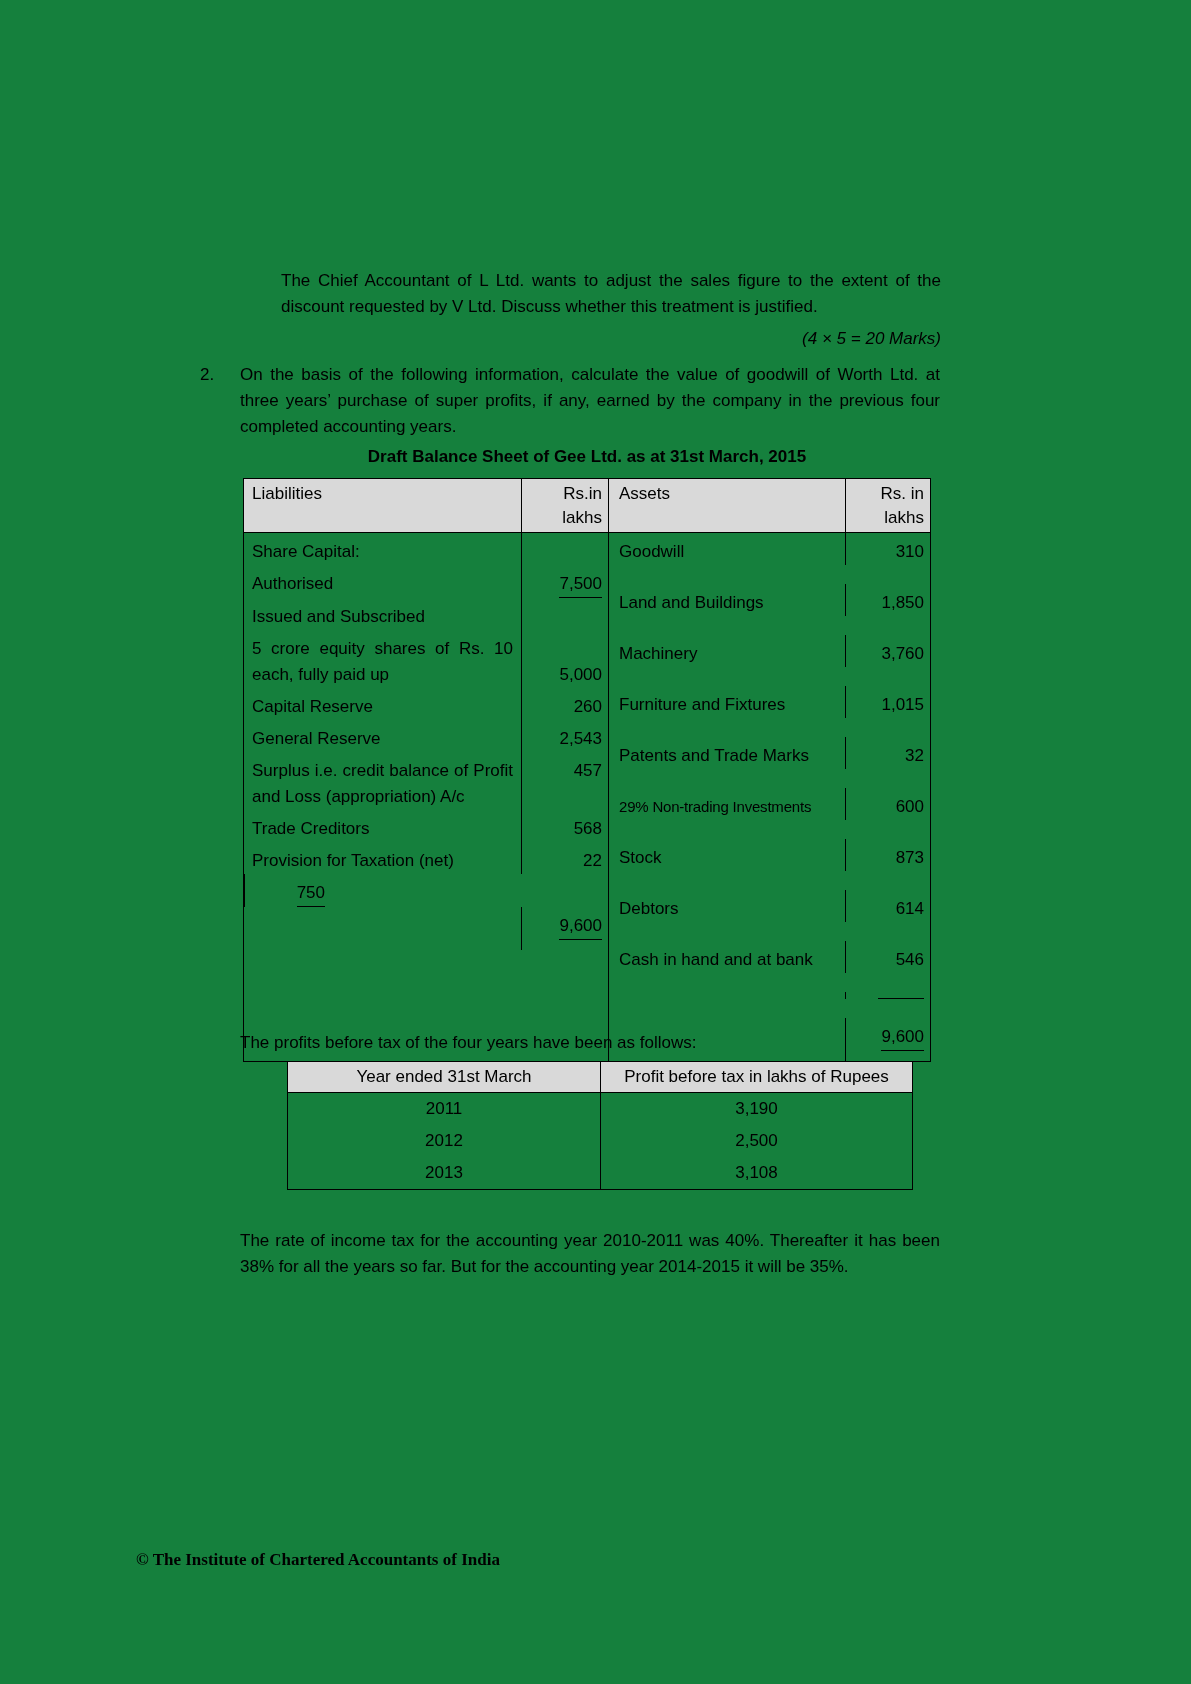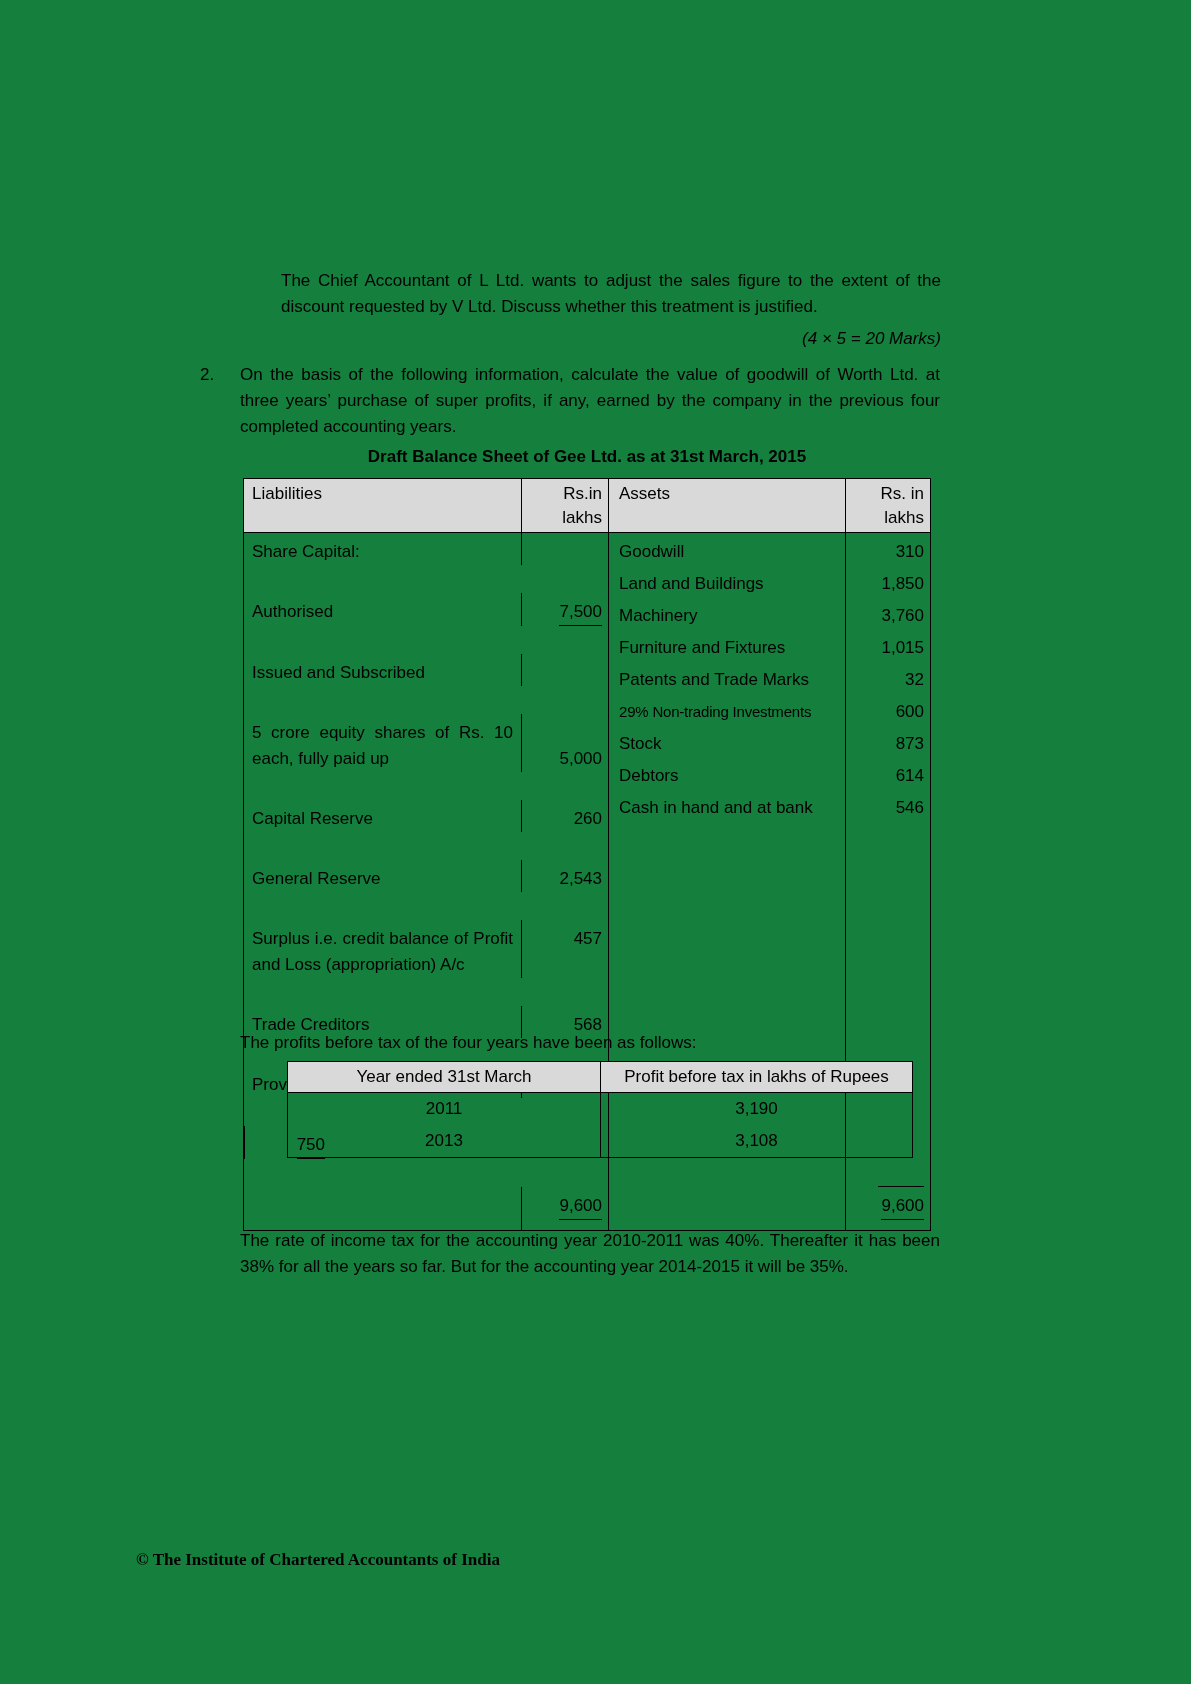--- a/index.html
+++ b/index.html
@@ -26,22 +26,22 @@
   .bs-grid { position:absolute; left:243px; top:478px; width:688px; border:1px solid #000; font-size:17px; }
   .bs-header { display:flex; background:#d9d9d9; border-bottom:1px solid #000; line-height:24px; }
   .bs-header > div { padding:3px 8px 2px 8px; }
   .h-liab { width:277px; }
   .h-amt  { width:87px;  border-left:1px solid #000; text-align:right; padding-right:6px !important; }
   .h-assets { width:237px; border-left:1px solid #000; padding-left:10px !important; }
   .h-amt2 { flex:1; border-left:1px solid #000; text-align:right; padding-right:6px !important; }
 
   .bs-body { display:flex; align-items:stretch; }
   .bs-side { display:flex; flex-direction:column; }
-  .bs-left { width:364px;gap:28px; }
-  .bs-right { flex:1; border-left:1px solid #000; }
+  .bs-left { width:364px; }
+  .bs-right { flex:1; border-left:1px solid #000;gap:19px; }
 
   .bs-row { display:flex; align-items:stretch; }
   .bs-row .bs-label { line-height:26px; padding:6px 8px 0 8px; }
   .bs-left .bs-label { width:277px; text-align:justify; }
   .bs-right .bs-label { flex:1; padding-left:10px; }
   .bs-row .bs-amt {
     border-left:1px solid #000; line-height:26px;
     display:flex; justify-content:flex-end; align-items:flex-start;
     padding:6px 6px 0 4px;
   }
@@ -244,20 +244,24 @@
         <th>Year ended 31st March</th>
         <th>Profit before tax in lakhs of Rupees</th>
       </tr>
     </thead>
     <tbody>
       <tr>
         <td>2011</td>
         <td>3,190</td>
       </tr>
       <tr>
+        <td>2012</td>
+        <td>2,500</td>
+      </tr>
+      <tr>
         <td>2013</td>
         <td>3,108</td>
       </tr>
     </tbody>
   </table>
 
   <p class="para tax-note">The rate of income tax for the accounting year 2010-2011 was 40%. Thereafter it has been 38% for all the years so far.  But for the accounting year 2014-2015 it will be 35%.</p>
 
   <div class="footer">© The Institute of Chartered Accountants of India</div>
 

